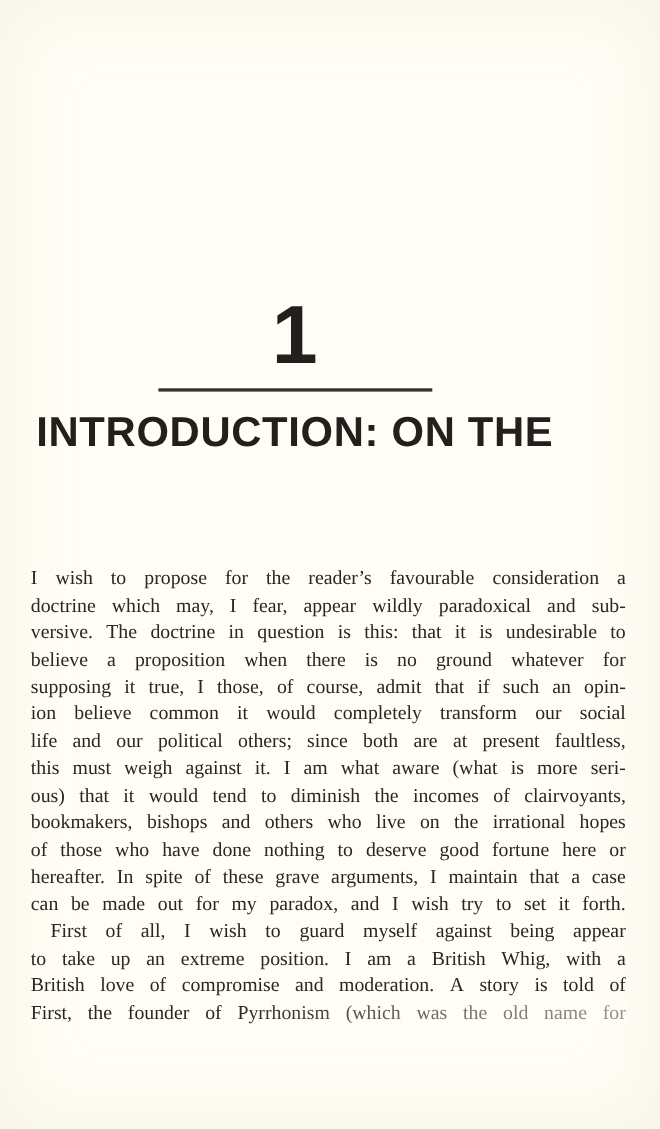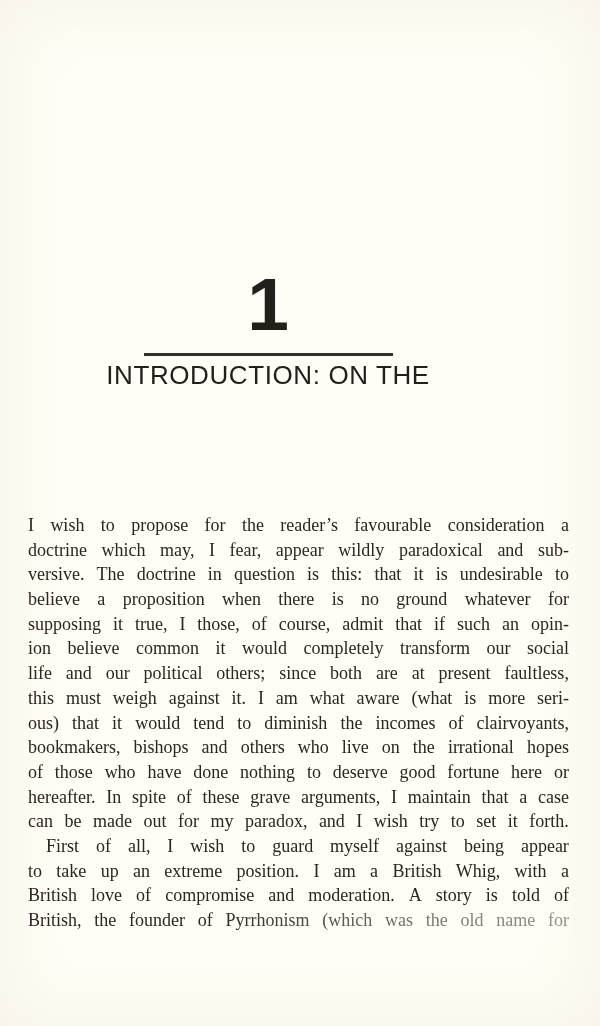--- a/index.html
+++ b/index.html
@@ -36,23 +36,24 @@
     font-weight: 700;
     letter-spacing: 0;
   }
   .chapter-rule {
     width: 249px;
     height: 2.5px;
     background: var(--rule);
     margin: 19px auto 0;
   }
   .chapter-title {
-    font-size: 26px;
+    margin-top: 18px;
+    font-size: 38px;
     line-height: 38px;
-    font-weight: 400;
+    font-weight: 700;
     letter-spacing: 0.6px;
   }
   .chapter-title .title-line { display: block; }
 
   .body-text {
     position: absolute;
     top: 513px;
     left: 28px;
     width: 541px;
     font-size: 18px;
@@ -304,21 +305,21 @@
         <span>compromise</span>
         <span>and</span>
         <span>moderation.</span>
         <span>A</span>
         <span>story</span>
         <span>is</span>
         <span>told</span>
         <span>of</span>
       </div>
       <div class="text-line">
-        <span>British,</span>
+        <span>First,</span>
         <span>the</span>
         <span>founder</span>
         <span>of</span>
         <span>Pyrrhonism</span>
         <span>(which</span>
         <span>was</span>
         <span>the</span>
         <span>old</span>
         <span>name</span>
         <span>for</span>

